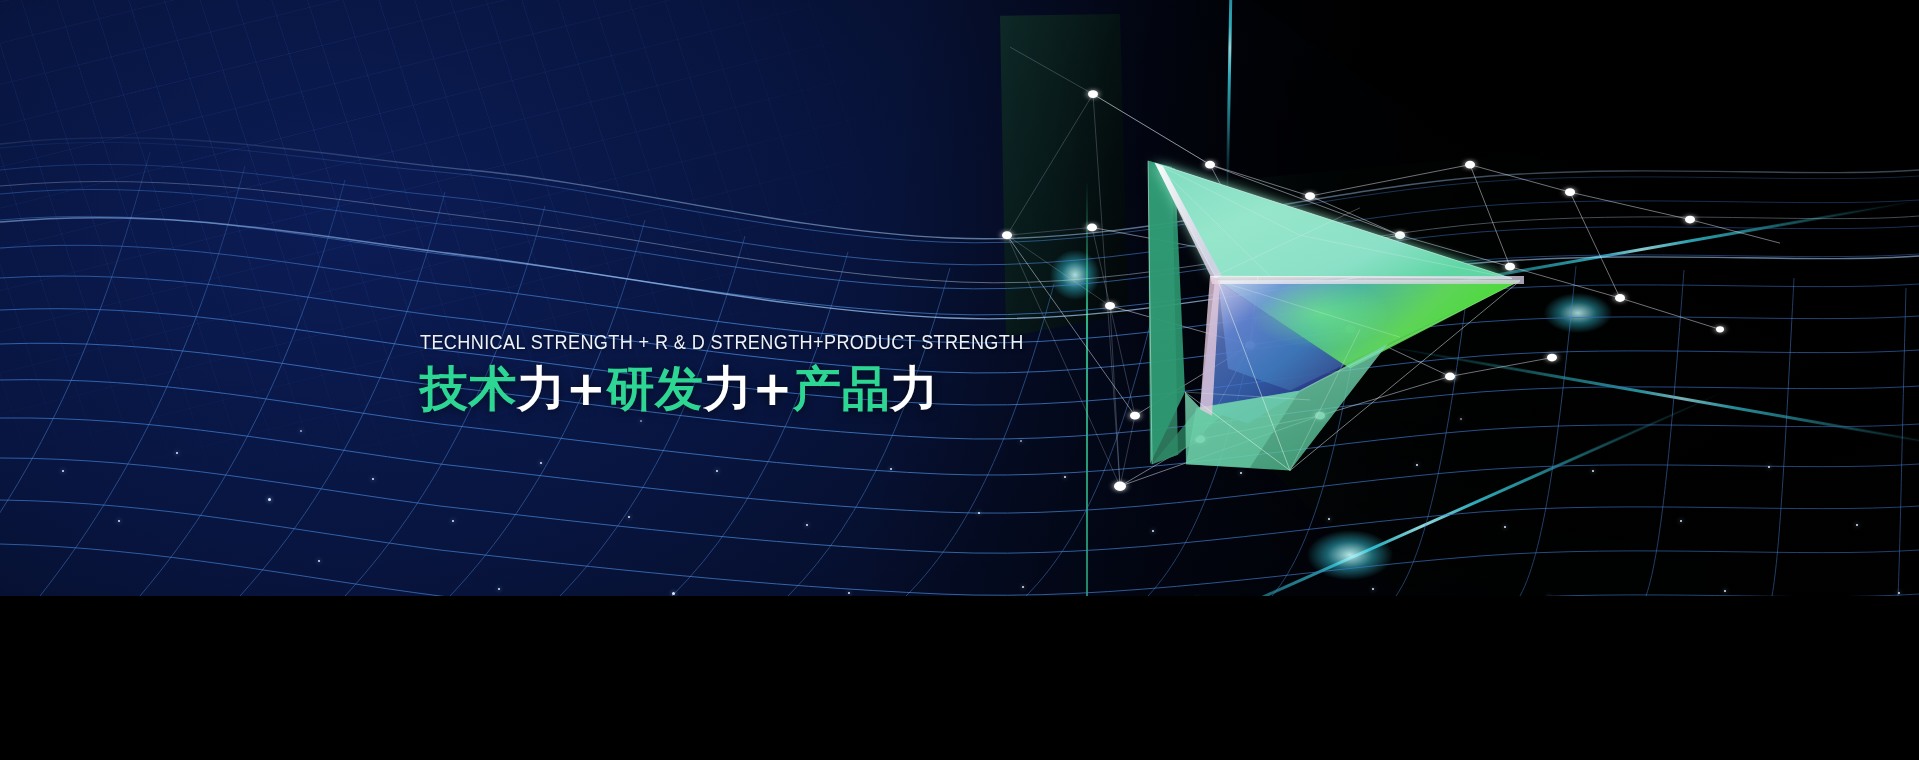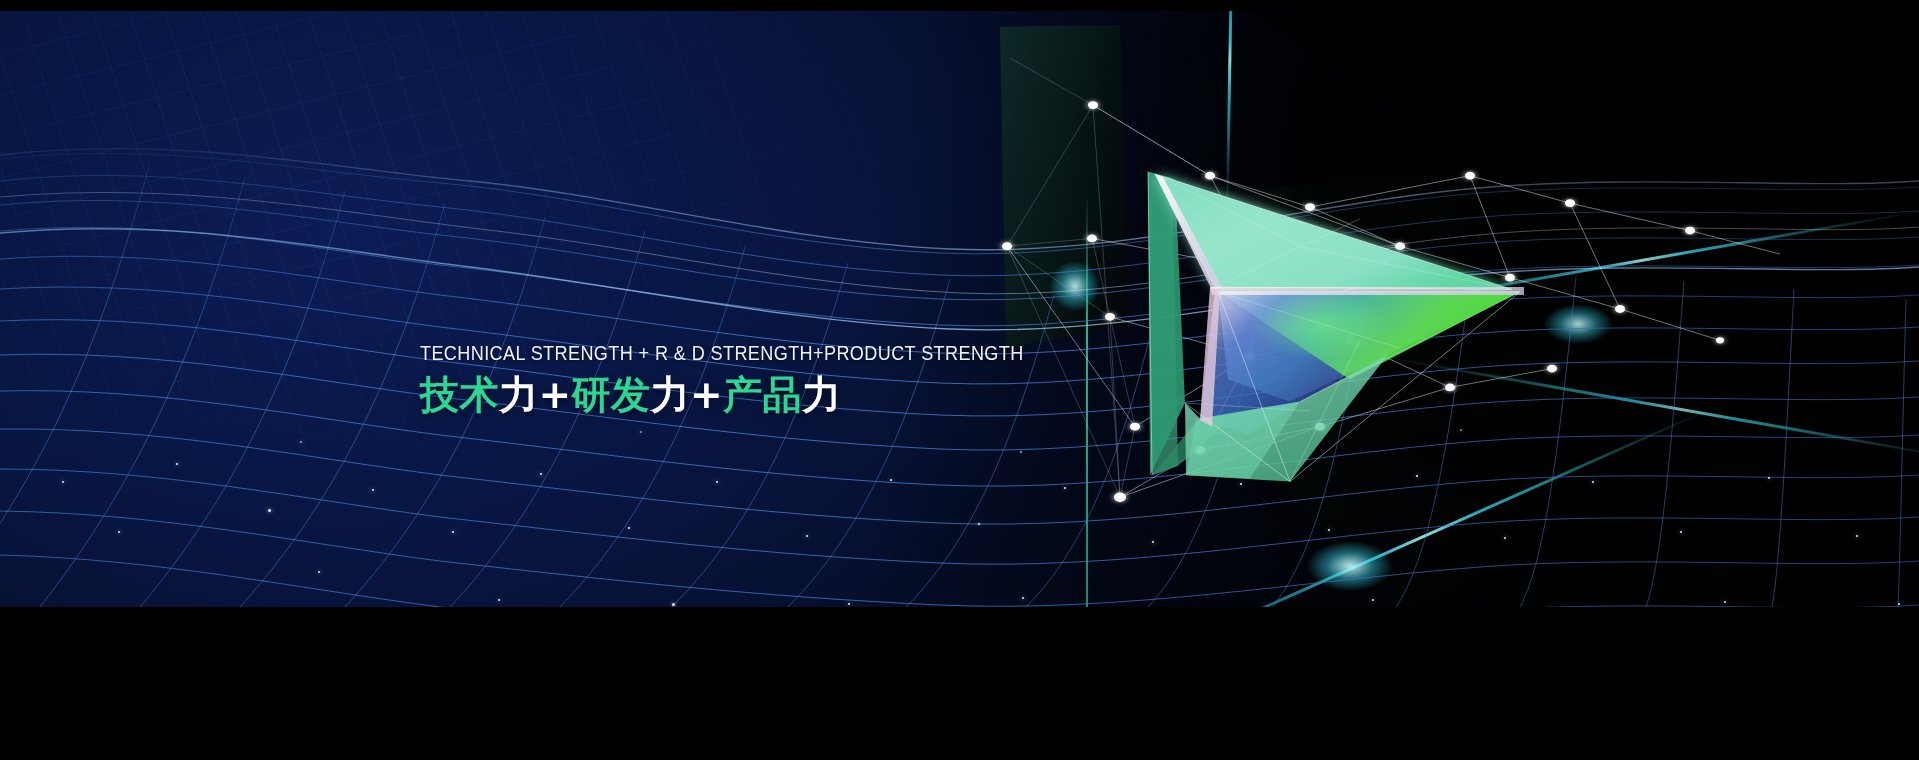--- a/index.html
+++ b/index.html
@@ -8,21 +8,20 @@
   body {
     width:1919px; height:760px;
     font-family:"Liberation Sans", sans-serif;
     overflow:hidden;
   }
   .banner {
     position:relative;
     width:1919px; height:596px;
     overflow:hidden;
     background:#701a75;
-    margin-top:11px;
   }
   .layer { position:absolute; inset:0; }
 
   
   .bg-base {
     background:
       radial-gradient(1100px 760px at 18% 38%, #0c1c55 0%, #081540 42%, #050d28 72%, #03081a 100%),
       linear-gradient(110deg, #0a1746 0%, #081338 32%, #040a1e 58%, #01040c 78%, #000204 100%);
   }
   .bg-right-dark {
@@ -81,21 +80,21 @@
     letter-spacing:.022em;
     font-weight:400;
     font-family:"Liberation Sans Narrow","Liberation Sans", sans-serif;
     transform:scaleX(.86);
     transform-origin:left center;
     white-space:nowrap;
     text-shadow:0 1px 4px rgba(0,0,0,.55);
   }
   .headline {
     margin-top:8px;
-    font-size:39px;
+    font-size:48px;
     font-weight:bold;
     line-height:1.12;
     letter-spacing:.012em;
     white-space:nowrap;
     font-family:"DejaVu Sans","Liberation Sans", sans-serif;
     text-shadow:0 2px 10px rgba(0,0,0,.55);
   }
   .headline .g { color:#2ed694; }
   .headline .w { color:#ffffff; }
   .headline .p { color:#ffffff; }

